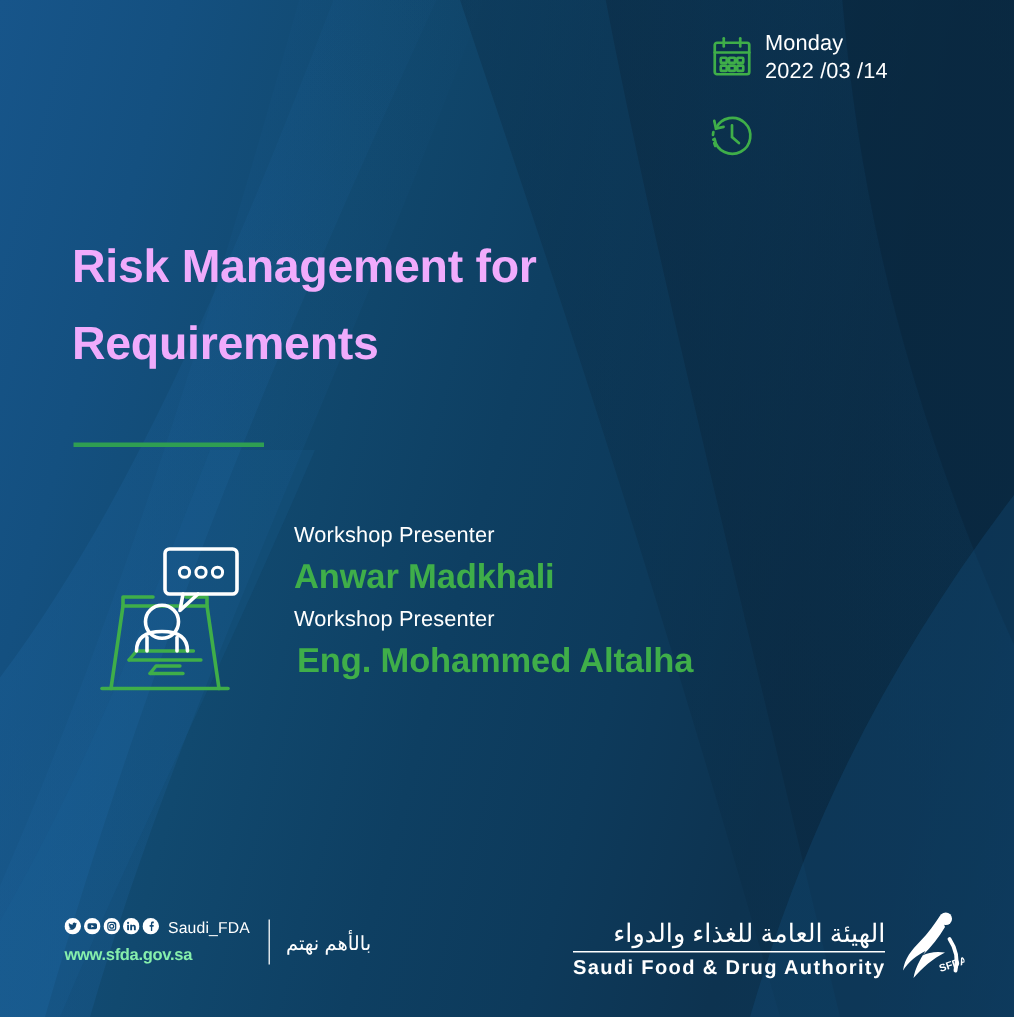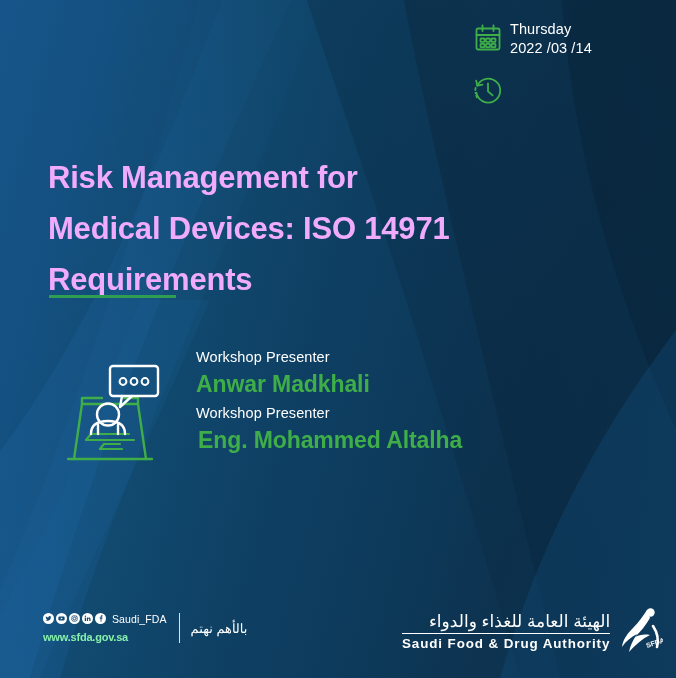--- a/index.html
+++ b/index.html
@@ -152,21 +152,21 @@
   }
   .tagline {
     color: #ffffff;
     font-size: 13px;
     direction: rtl;
     letter-spacing: .4px;
   }
 
   .footer-logo {
     position: absolute;
-    left: 402px;
+    left: 382px;
     top: 606px;
     display: flex;
     align-items: center;
   }
   .logo-words { text-align: right; }
   .logo-ar {
     color: #ffffff;
     font-size: 17px;
     direction: rtl;
     line-height: 20px;
@@ -234,42 +234,41 @@
           <line x1="21.5" y1="3.5" x2="21.5" y2="9"></line>
           <rect x="8.5" y="16.5" width="4" height="3.4" rx="0.6"></rect>
           <rect x="14.0" y="16.5" width="4" height="3.4" rx="0.6"></rect>
           <rect x="19.5" y="16.5" width="4" height="3.4" rx="0.6"></rect>
           <rect x="8.5" y="21.8" width="4" height="3.4" rx="0.6"></rect>
           <rect x="14.0" y="21.8" width="4" height="3.4" rx="0.6"></rect>
           <rect x="19.5" y="21.8" width="4" height="3.4" rx="0.6"></rect>
         </svg>
       </span>
       <span class="meta-txt">
-        <span>Thursday</span><br>
+        <span>Monday</span><br>
         <span>2022 /03 /14</span>
       </span>
     </div>
 
     <div class="meta-row">
       <span class="meta-ico">
         <svg width="34" height="34" viewBox="0 0 34 34" fill="none" stroke="#3fae49" stroke-width="1.8" stroke-linecap="round">
           <path d="M6.4 11.4 A12 12 0 1 1 5.4 18.6"></path>
           <path d="M5.2 21.4 A12 12 0 0 0 6.0 23.6" stroke-dasharray="2 3"></path>
           <path d="M4.6 14.0 A12 12 0 0 0 4.6 19.2" stroke-dasharray="2 3"></path>
           <polyline points="5.2,6.6 6.3,11.7 11.4,10.6"></polyline>
           <polyline points="17,9.5 17,17.4 21.6,21.4"></polyline>
         </svg>
       </span>
     </div>
 
   </div>
 
   <h1 class="headline">
     <span class="ln">Risk Management for</span>
-    <span class="ln">Medical Devices:  ISO 14971</span>
     <span class="ln">Requirements</span>
   </h1>
   <div class="rule"></div>
 
   <div class="laptop-icon">
     <svg width="120" height="120" viewBox="0 0 120 120" fill="none" stroke-linecap="round" stroke-linejoin="round">
 
       <polyline points="24,107 32,52 88,52 96,107" stroke="#3fae49" stroke-width="2.4" fill="none"></polyline>
       <path d="M32 52 L32 46 L52 46" stroke="#3fae49" stroke-width="2.4" fill="none"></path>
       <path d="M88 52 L88 46 L74 46" stroke="#3fae49" stroke-width="2.4" fill="none"></path>

